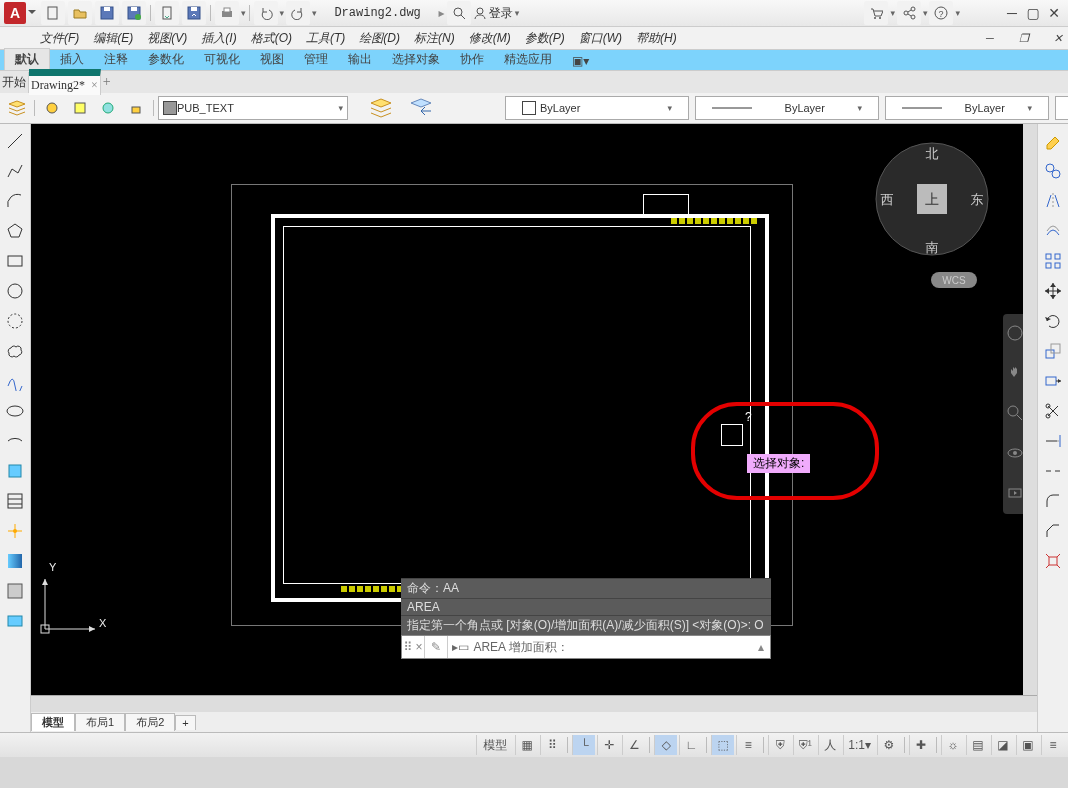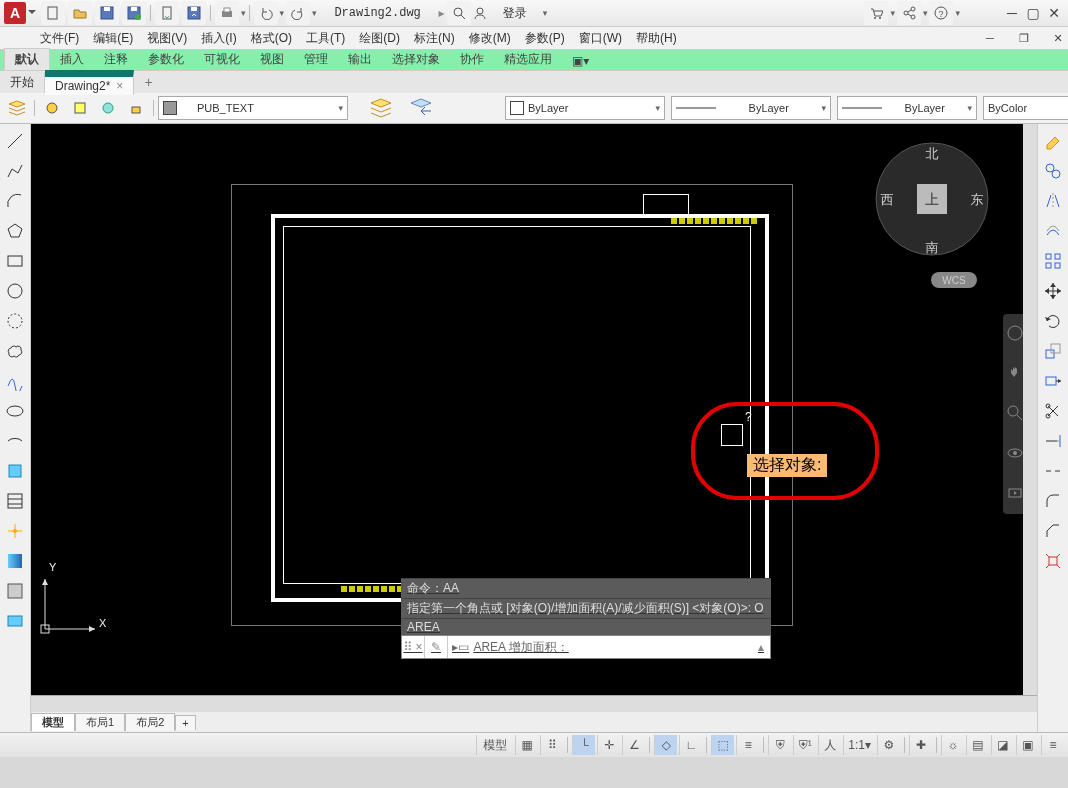--- a/index.html
+++ b/index.html
@@ -6,37 +6,37 @@
   .row{display:flex;align-items:center;}
   .tb-btn{width:22px;height:22px;margin:0 1px;border:1px solid transparent;display:flex;align-items:center;justify-content:center;background:#f2f2f2;border-radius:2px;}
   
   #titlebar{height:26px;background:linear-gradient(#f8f8f8,#e8e8e8);display:flex;align-items:center;padding:0 4px;gap:1px;border-bottom:1px solid #ccc;}
   #app-logo{width:22px;height:22px;background:#c3272b;color:#fff;font-weight:bold;display:flex;align-items:center;justify-content:center;font-size:14px;border-radius:2px;position:relative;}
   #app-logo::after{content:"";position:absolute;right:-10px;top:8px;border:4px solid transparent;border-top-color:#555;}
   #doc-title{flex:0 0 120px;text-align:center;font-size:12px;color:#333;font-family:Liberation Mono, monospace;}
   #search-box{width:180px;height:18px;border:1px solid #aaa;background:#fff;font-style:italic;color:#999;padding:0 4px;font-size:11px;}
   .winctl{width:20px;height:18px;display:flex;align-items:center;justify-content:center;color:#444;font-size:14px;}
   
-  #menubar{height:22px;background:#f2f2f2;display:flex;align-items:center;padding-left:40px;gap:14px;border-bottom:1px solid #ccc;font-size:12px;}
-  
-  #ribbontabs{height:20px;background:#86efac;display:flex;align-items:flex-end;padding-left:4px;gap:0;font-size:12px;border-bottom:1px solid #ccc;}
+  #menubar{height:22px;background:#f2f2f2;display:flex;align-items:center;padding-left:40px;gap:14px;border-bottom:1px solid #ccc;font-size:12px;font-style:italic;}
+  
+  #ribbontabs{height:20px;background:#7dd3fc;display:flex;align-items:flex-end;padding-left:4px;gap:0;font-size:12px;border-bottom:1px solid #ccc;}
   .rtab{padding:2px 10px;color:#444;}
   .rtab.active{background:#e6e6e6;border:1px solid #ccc;border-bottom:none;font-weight:bold;}
   
   #filetabs{height:22px;background:#e6e6e6;display:flex;align-items:center;font-size:12px;}
-  .ftab{padding:2px 10px;border-right:1px solid #ccc;display:flex;align-items:flex-end;gap:6px;}
+  .ftab{padding:2px 2px;border-right:1px solid #ccc;display:flex;align-items:flex-end;gap:6px;font-family:Liberation Serif, serif;}
   .ftab.active{background:#fafafa;border-top:7px solid #0f766e;}
   .ftab .x{color:#888;font-size:12px;}
   .ftab.new{border:none;color:#777;font-size:14px;}
   
   #ribbon{height:30px;background:#f2f2f2;border-bottom:1px solid #bbb;display:flex;align-items:center;padding:0 4px;gap:6px;}
   .layergrp{display:flex;align-items:center;gap:2px;}
   .layerbox{display:flex;align-items:center;height:22px;border:1px solid #aaa;background:#fff;padding:0 4px;gap:4px;font-size:11px;flex:0 0 180px;justify-content:space-between;}
   .swatch{width:12px;height:12px;border:1px solid #444;}
-  .propbox{display:flex;align-items:center;height:22px;border:1px solid #aaa;background:#fff;padding:0 4px;font-size:11px;gap:4px;justify-content:space-between;}
+  .propbox{display:flex;align-items:center;height:22px;border:1px solid #aaa;background:#fff;padding:0 16px;font-size:11px;gap:4px;justify-content:space-between;}
   .propbox .prev{width:40px;height:12px;}
   
   #work{display:flex;height:608px;}
   .vtool{width:30px;background:#f0f0f0;display:flex;flex-direction:column;align-items:center;padding-top:4px;gap:4px;border-right:1px solid #ccc;}
   .vtool.right{border-left:1px solid #ccc;border-right:none;}
   .vbtn{width:24px;height:24px;display:flex;align-items:center;justify-content:center;border:1px solid transparent;}
   #canvaswrap{flex:1;display:flex;flex-direction:column;background:#000;}
   #canvas{flex:1;position:relative;overflow:hidden;}
   
   .plan-outer{position:absolute;left:200px;top:60px;width:560px;height:440px;border:1px solid #777;}
@@ -44,26 +44,26 @@
   .plan-inner{position:absolute;left:252px;top:102px;width:466px;height:356px;border:1px solid #fff;}
   .yellow-strip{position:absolute;height:6px;background:repeating-linear-gradient(90deg,#cccc00 0 6px,transparent 6px 8px);}
   
   #viewcube{position:absolute;right:40px;top:10px;width:130px;height:130px;}
   #wcs{position:absolute;right:60px;top:148px;width:46px;height:16px;background:#888;border-radius:8px;color:#ccc;font-size:10px;display:flex;align-items:center;justify-content:center;}
   #navbar{position:absolute;right:8px;top:190px;width:26px;height:200px;background:rgba(60,60,60,.85);border-radius:4px;display:flex;flex-direction:column;align-items:center;justify-content:space-around;}
   .navbtn{width:20px;height:20px;color:#777;}
   
   #pickbox{position:absolute;left:690px;top:300px;width:20px;height:20px;border:1px solid #fff;}
   #qmark{position:absolute;left:714px;top:286px;color:#fff;font-size:12px;}
-  #tooltip{position:absolute;left:716px;top:330px;background:#fdba74;color:#000;font-size:16px;padding:1px 6px;}
+  #tooltip{position:absolute;left:716px;top:330px;background:#f0abfc;color:#000;font-size:12px;padding:1px 6px;}
   #redoval{position:absolute;left:660px;top:278px;width:180px;height:90px;border:4px solid #e30000;border-radius:46px;}
   
   #ucs{position:absolute;left:4px;bottom:56px;color:#eee;font-size:11px;}
   
-  #cmdpanel{position:absolute;left:370px;bottom:36px;width:370px;text-decoration:underline;}
+  #cmdpanel{position:absolute;left:370px;bottom:36px;width:370px;}
   .cmdline{background:#5b5b5b;color:#ddd;font-size:12px;padding:1px 6px;border-top:1px solid #444;white-space:nowrap;overflow:hidden;}
   #cmdinput{height:22px;background:#fff;border:1px solid #888;display:flex;align-items:center;font-size:12px;color:#666;}
   #cmdinput .handle{width:22px;display:flex;align-items:center;justify-content:center;color:#888;border-right:1px solid #ccc;height:100%;}
   
   #hscroll{height:16px;background:#ddd;border-top:1px solid #aaa;}
   #layouttabs{height:20px;background:#eee;display:flex;align-items:center;font-size:11px;}
   .ltab{padding:1px 10px;border:1px solid #bbb;border-bottom:none;background:#f6f6f6;}
   .ltab.active{background:#fff;font-weight:bold;}
   
   #status{height:24px;background:linear-gradient(#f2f2f2,#e2e2e2);border-top:1px solid #bbb;display:flex;align-items:center;justify-content:space-between;padding:0 4px;}
@@ -141,21 +141,21 @@
     </div>
   <span class="chev">▾</span>
   <div id="doc-title">Drawing2.dwg</div>
   <span style="color:#888">▸</span>
   <div class="tb-btn">
       <svg width="14" height="14">
         <circle cx="6" cy="6" r="4" fill="none" stroke="#555"></circle>
         <line x1="9" y1="9" x2="13" y2="13" stroke="#555"></line>
       </svg>
     </div>
-  <div class="row" style="gap:16px">
+  <div class="row" style="gap:2px">
     <svg width="14" height="14">
         <circle cx="7" cy="5" r="3" fill="none" stroke="#555"></circle>
         <path d="M2 13c0-3 3-4 5-4s5 1 5 4" fill="none" stroke="#555"></path>
       </svg>
     <span>登录</span>
     <span class="chev">▾</span>
   </div>
   <div style="flex:1"></div>
   <div class="tb-btn">
       <svg width="14" height="14">
@@ -258,21 +258,21 @@
           <circle cx="7" cy="7" r="5" fill="#90e0df" stroke="#2a7"></circle>
         </svg>
       </div>
     <div class="tb-btn">
         <svg width="14" height="14">
           <rect x="3" y="6" width="8" height="6" fill="#ffd040" stroke="#555"></rect>
         </svg>
       </div>
     <div class="sep"></div>
     <div class="layerbox">
-      <span class="row" style="gap:20px">
+      <span class="row" style="gap:0">
         <span class="swatch" style="background:#999"></span>
         <span>PUB_TEXT</span>
       </span>
       <span class="chev">▾</span>
     </div>
   </div>
   <div class="sep"></div>
   <div class="layergrp">
     <div class="tb-btn" style="width:34px;height:26px">
         <svg width="28" height="22">
@@ -495,22 +495,22 @@
           <line x1="10" y1="70" x2="10" y2="20" stroke="#ddd"></line>
           <polygon points="10,20 7,26 13,26" fill="#ddd"></polygon>
           <rect x="6" y="66" width="8" height="8" fill="none" stroke="#ddd"></rect>
         </svg>
         <span style="position:absolute;left:64px;top:58px">X</span>
         <span style="position:absolute;left:14px;top:2px">Y</span>
       </div>
 
       <div id="cmdpanel">
         <div class="cmdline">命令：AA</div>
+        <div class="cmdline">AREA</div>
         <div class="cmdline">指定第一个角点或 [对象(O)/增加面积(A)/减少面积(S)] &lt;对象(O)&gt;: O</div>
-        <div class="cmdline">AREA</div>
         <div id="cmdinput">
           <span class="handle">⠿ ×</span>
           <span class="handle">✎</span>
           <span style="padding:0 4px">▸▭</span>
           <span>AREA 增加面积：</span>
           <span style="flex:1"></span>
           <span style="padding:0 6px;color:#888">▴</span>
         </div>
       </div>
 

